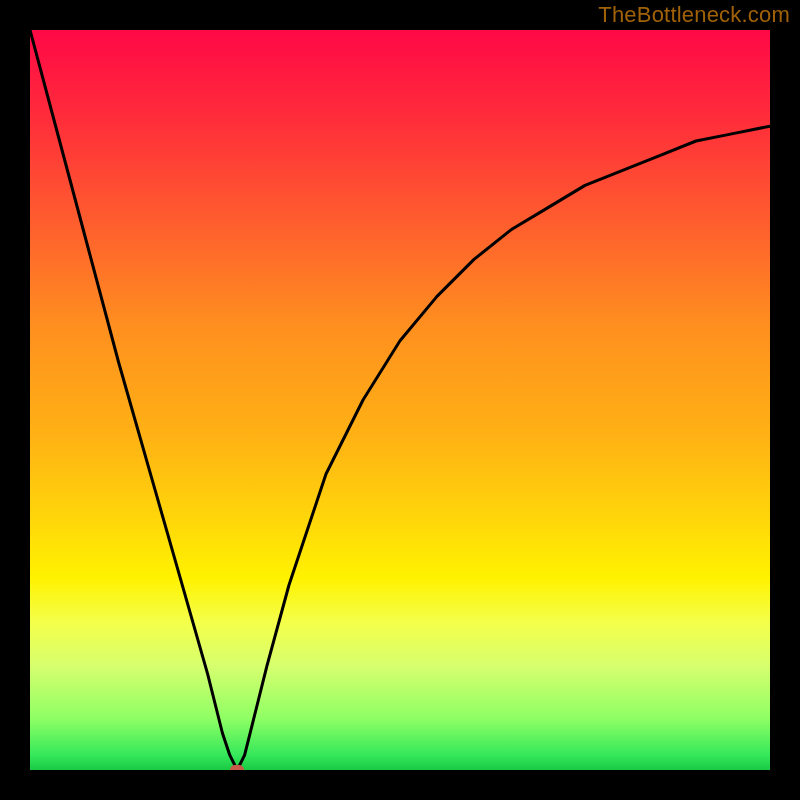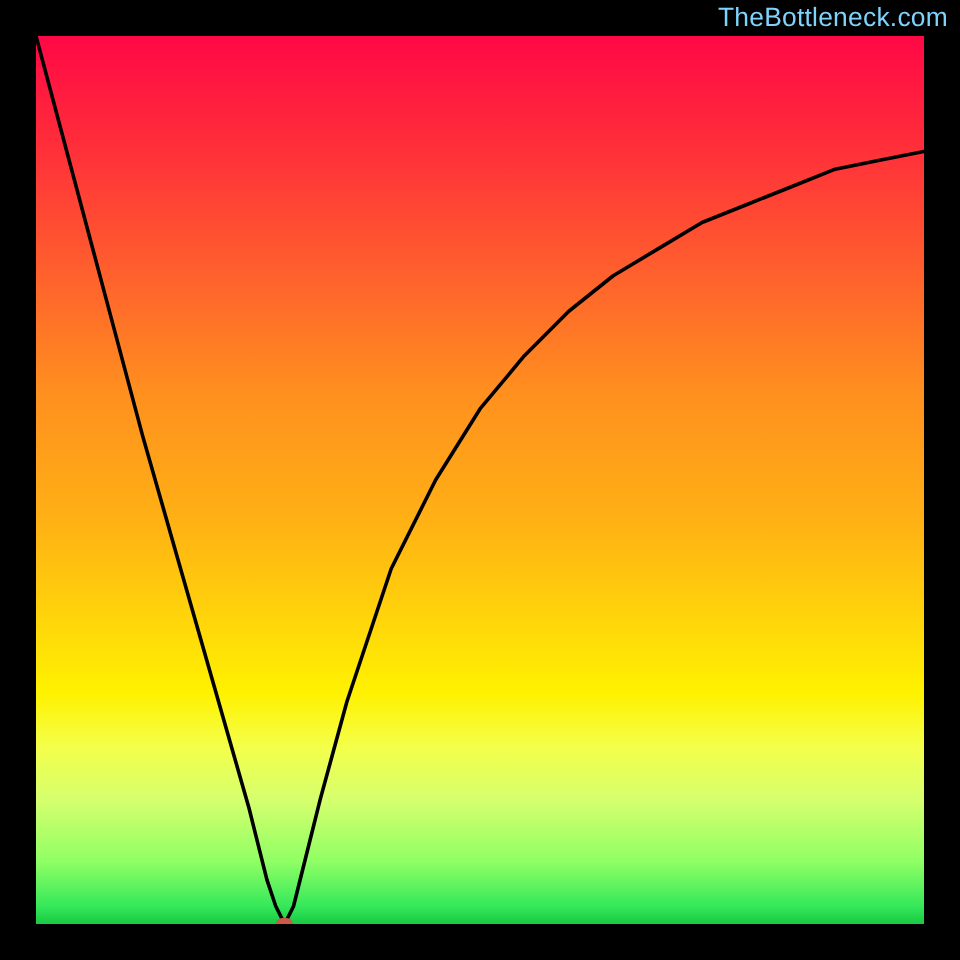--- a/index.html
+++ b/index.html
@@ -58,21 +58,21 @@
     width: 14px;
     height: 10px;
     border-radius: 5px;
     background: #c95a4a;
     transform: translate(-50%, -50%);
   }
   .watermark {
     position: absolute;
     top: 2px;
     right: 10px;
-    color: #7dd3fc;
+    color: #a16207;
     font-size: 22px;
     letter-spacing: 0.2px;
   }
 </style>
 </head>
 <body>
 
 <div class="frame">
 
   <div class="watermark">TheBottleneck.com</div>

